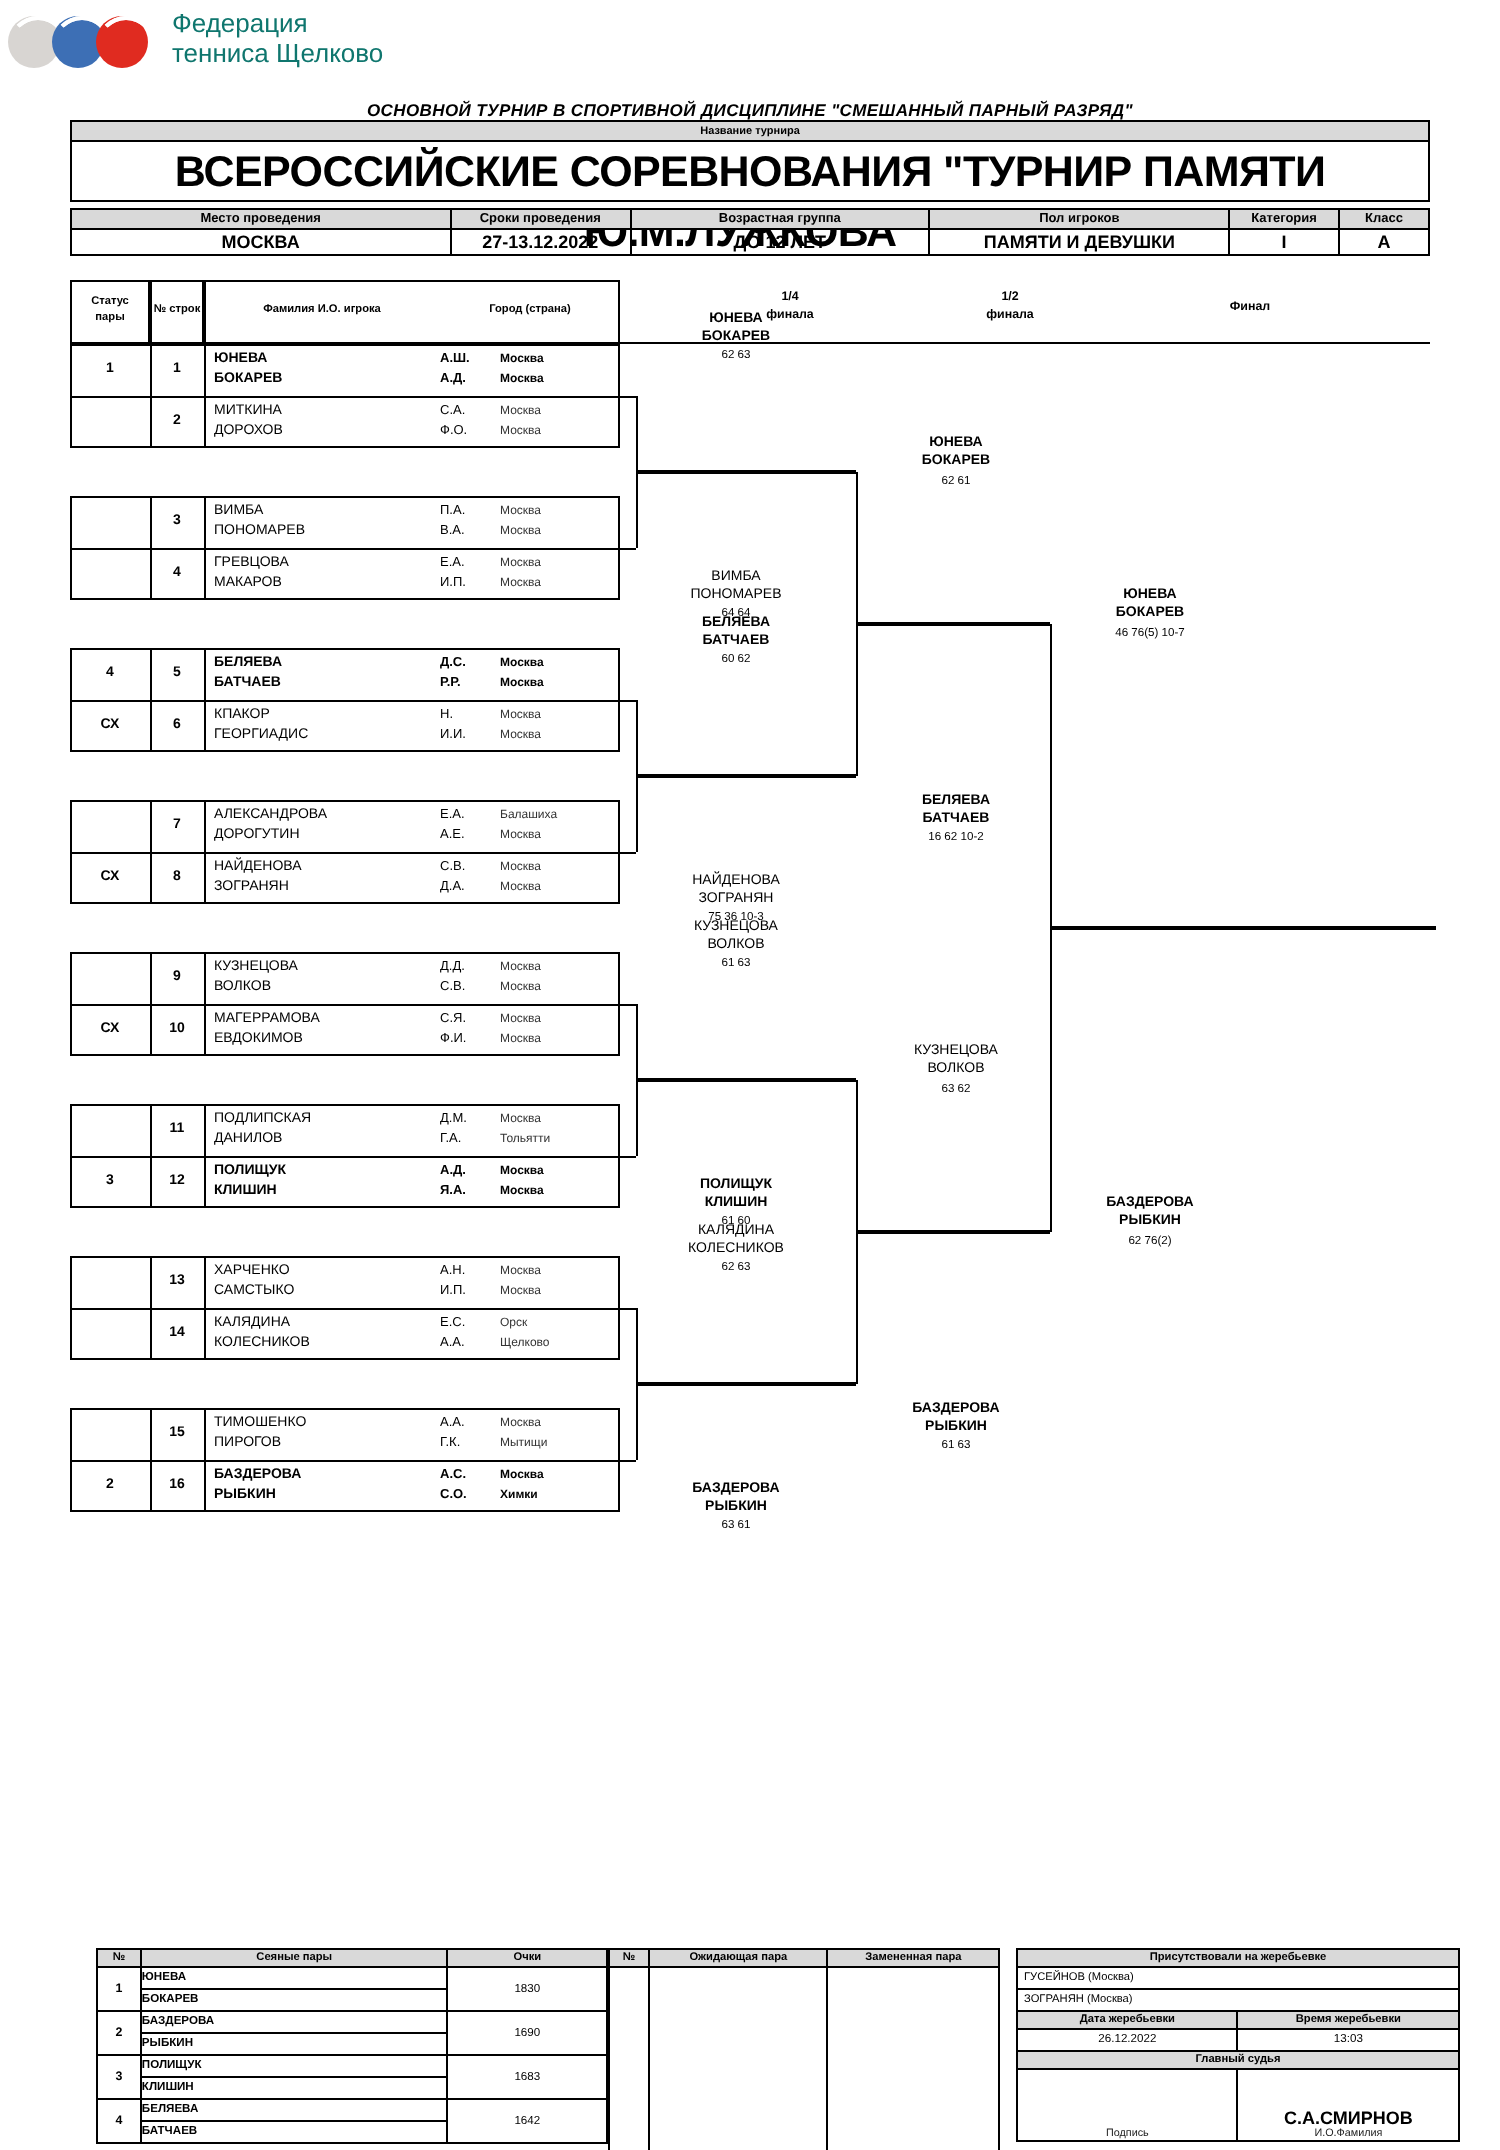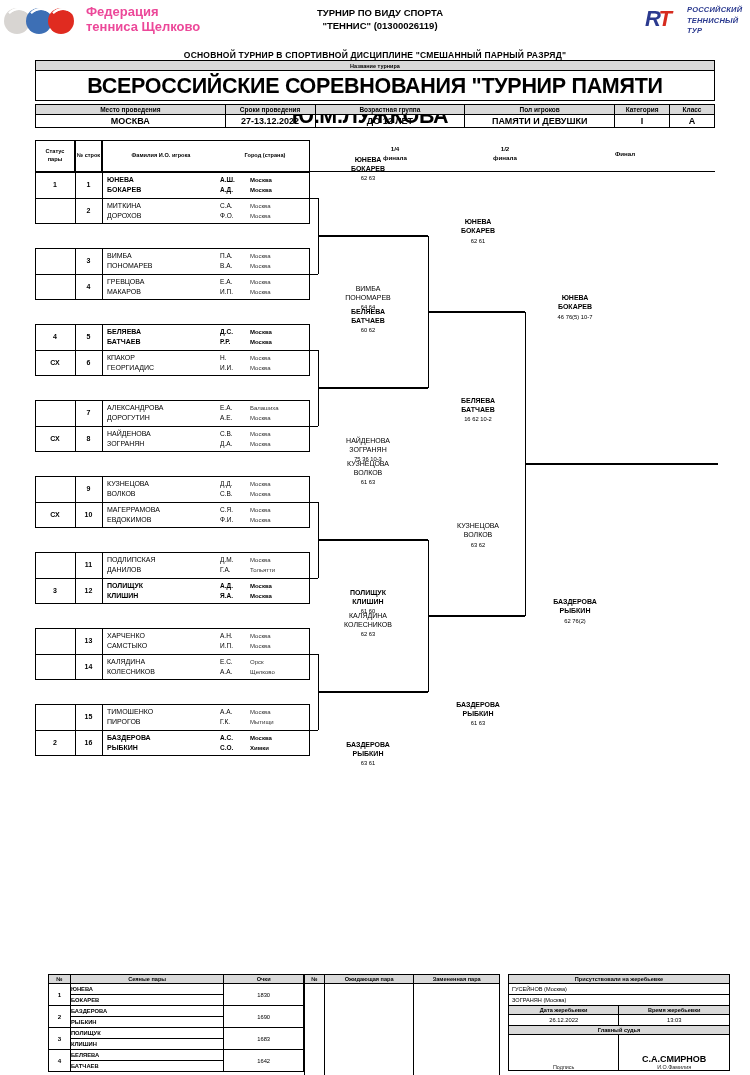--- a/index.html
+++ b/index.html
@@ -23,41 +23,41 @@
     border-right-color:transparent;
   }
   .ball::after{ transform:rotate(180deg); }
   .b1 { left:0px;  background:#d8d5d2; }
   .b1::before,.b1::after{ border-top-color:#ffffff; border-bottom-color:#ffffff;}
   .b2 { left:22px; background:#3d6fb5; }
   .b3 { left:44px; background:#e02b20; }
 
   .fed-name {
     position:absolute; left:86px; top:4px;
-    font-size:13px; line-height:15px; color:#ec4899; font-weight:700;
+    font-size:13px; line-height:15px; color:#0f766e; font-weight:400;
     width:130px;
   }
   .center-head {
     position:absolute; left:255px; top:6px; width:250px;
     text-align:center; font-size:9.5px; font-weight:bold; line-height:13px;
   }
   .logo-right { position:absolute; left:645px; top:4px; width:105px; height:36px; }
   .rtt-mark {
     position:absolute; left:0; top:2px; font-size:22px; font-weight:bold;
     font-style:italic; color:#2b3a8f; letter-spacing:-2px;
   }
   .rtt-mark .t2 { color:#d62b1f; }
   .rtt-text {
     position:absolute; left:42px; top:1px; font-size:7.5px; font-weight:bold;
     font-style:italic; color:#2b3a8f; line-height:10.5px; letter-spacing:.2px;
   }
 
   .discipline {
     position:absolute; left:0; top:50px; width:750px; text-align:center;
-    font-size:8.5px; font-weight:bold; letter-spacing:.2px;
+    font-size:8.5px; font-weight:bold; letter-spacing:.2px;font-style:italic;
   }
 
   
   .title-wrap { position:absolute; left:35px; top:60px; width:680px; }
   .tw-label {
     border:1px solid #000; background:#d9d9d9; text-align:center;
     font-size:5.5px; font-weight:bold; height:11px; line-height:10px;
   }
   .tw-title {
     border:1px solid #000; border-top:none; text-align:center;
@@ -130,32 +130,20 @@
 
 <div class="topbar">
   <div class="logo-left">
     <span class="ball b1"></span>
     <span class="ball b2"></span>
     <span class="ball b3"></span>
   </div>
   <div class="fed-name">
     <div>Федерация</div>
     <div>тенниса Щелково</div>
-  </div>
-  <div class="center-head">
-    <div>ТУРНИР ПО ВИДУ СПОРТА</div>
-    <div>"ТЕННИС" (01300026119)</div>
-  </div>
-  <div class="logo-right">
-    <span class="rtt-mark">R<span class="t2">T</span></span>
-    <div class="rtt-text">
-      <div>РОССИЙСКИЙ</div>
-      <div>ТЕННИСНЫЙ</div>
-      <div>ТУР</div>
-    </div>
   </div>
 </div>
 
 <div class="discipline">ОСНОВНОЙ ТУРНИР В СПОРТИВНОЙ ДИСЦИПЛИНЕ "СМЕШАННЫЙ ПАРНЫЙ РАЗРЯД"</div>
 
 <div class="title-wrap">
   <div class="tw-label">Название турнира</div>
   <div class="tw-title">ВСЕРОССИЙСКИЕ СОРЕВНОВАНИЯ "ТУРНИР ПАМЯТИ Ю.М.ЛУЖКОВА"</div>
 </div>
 

